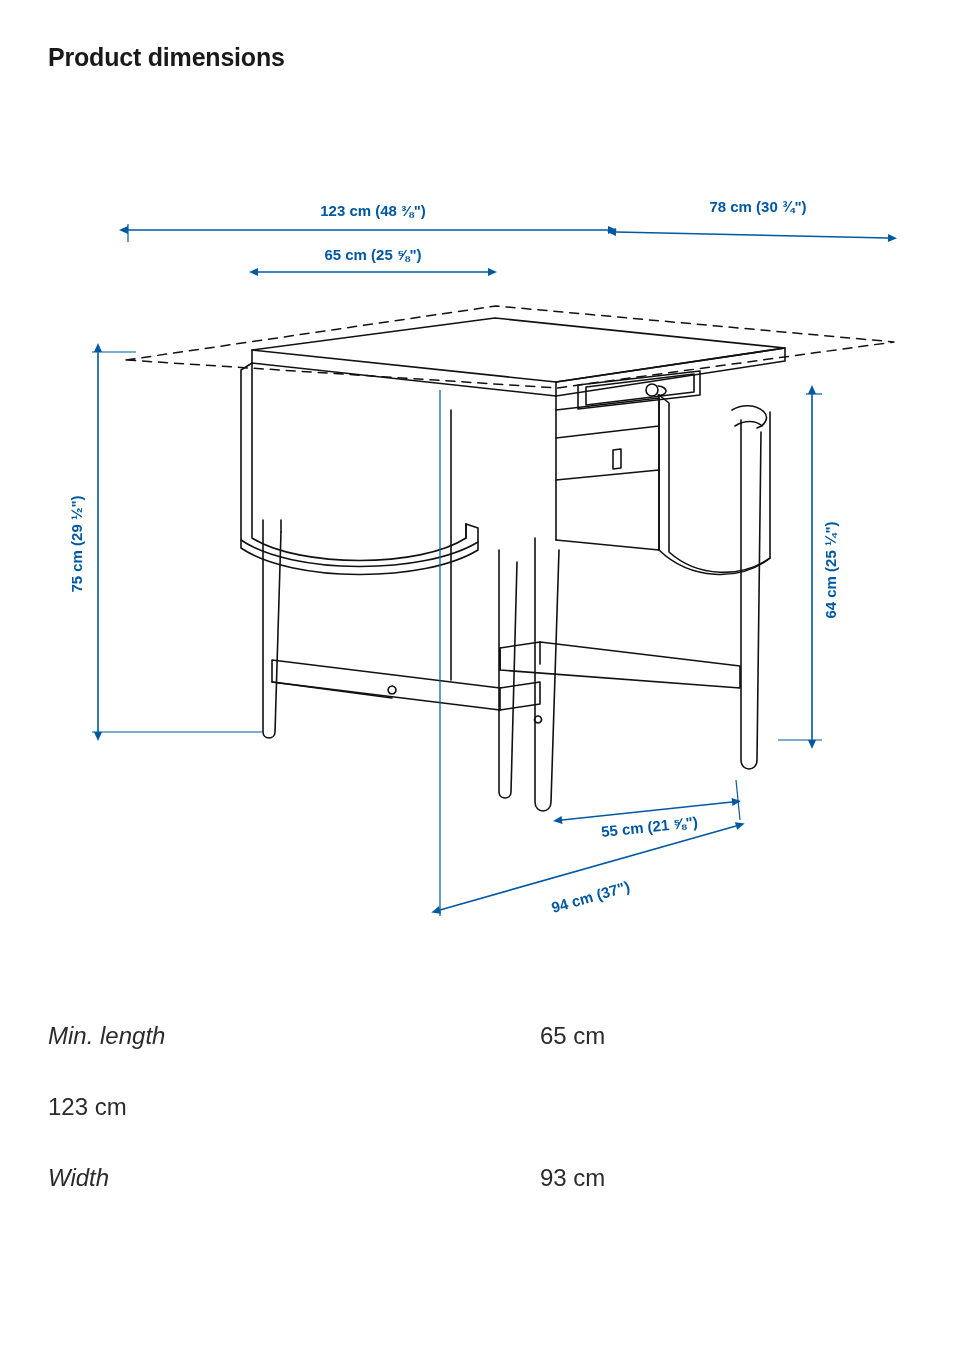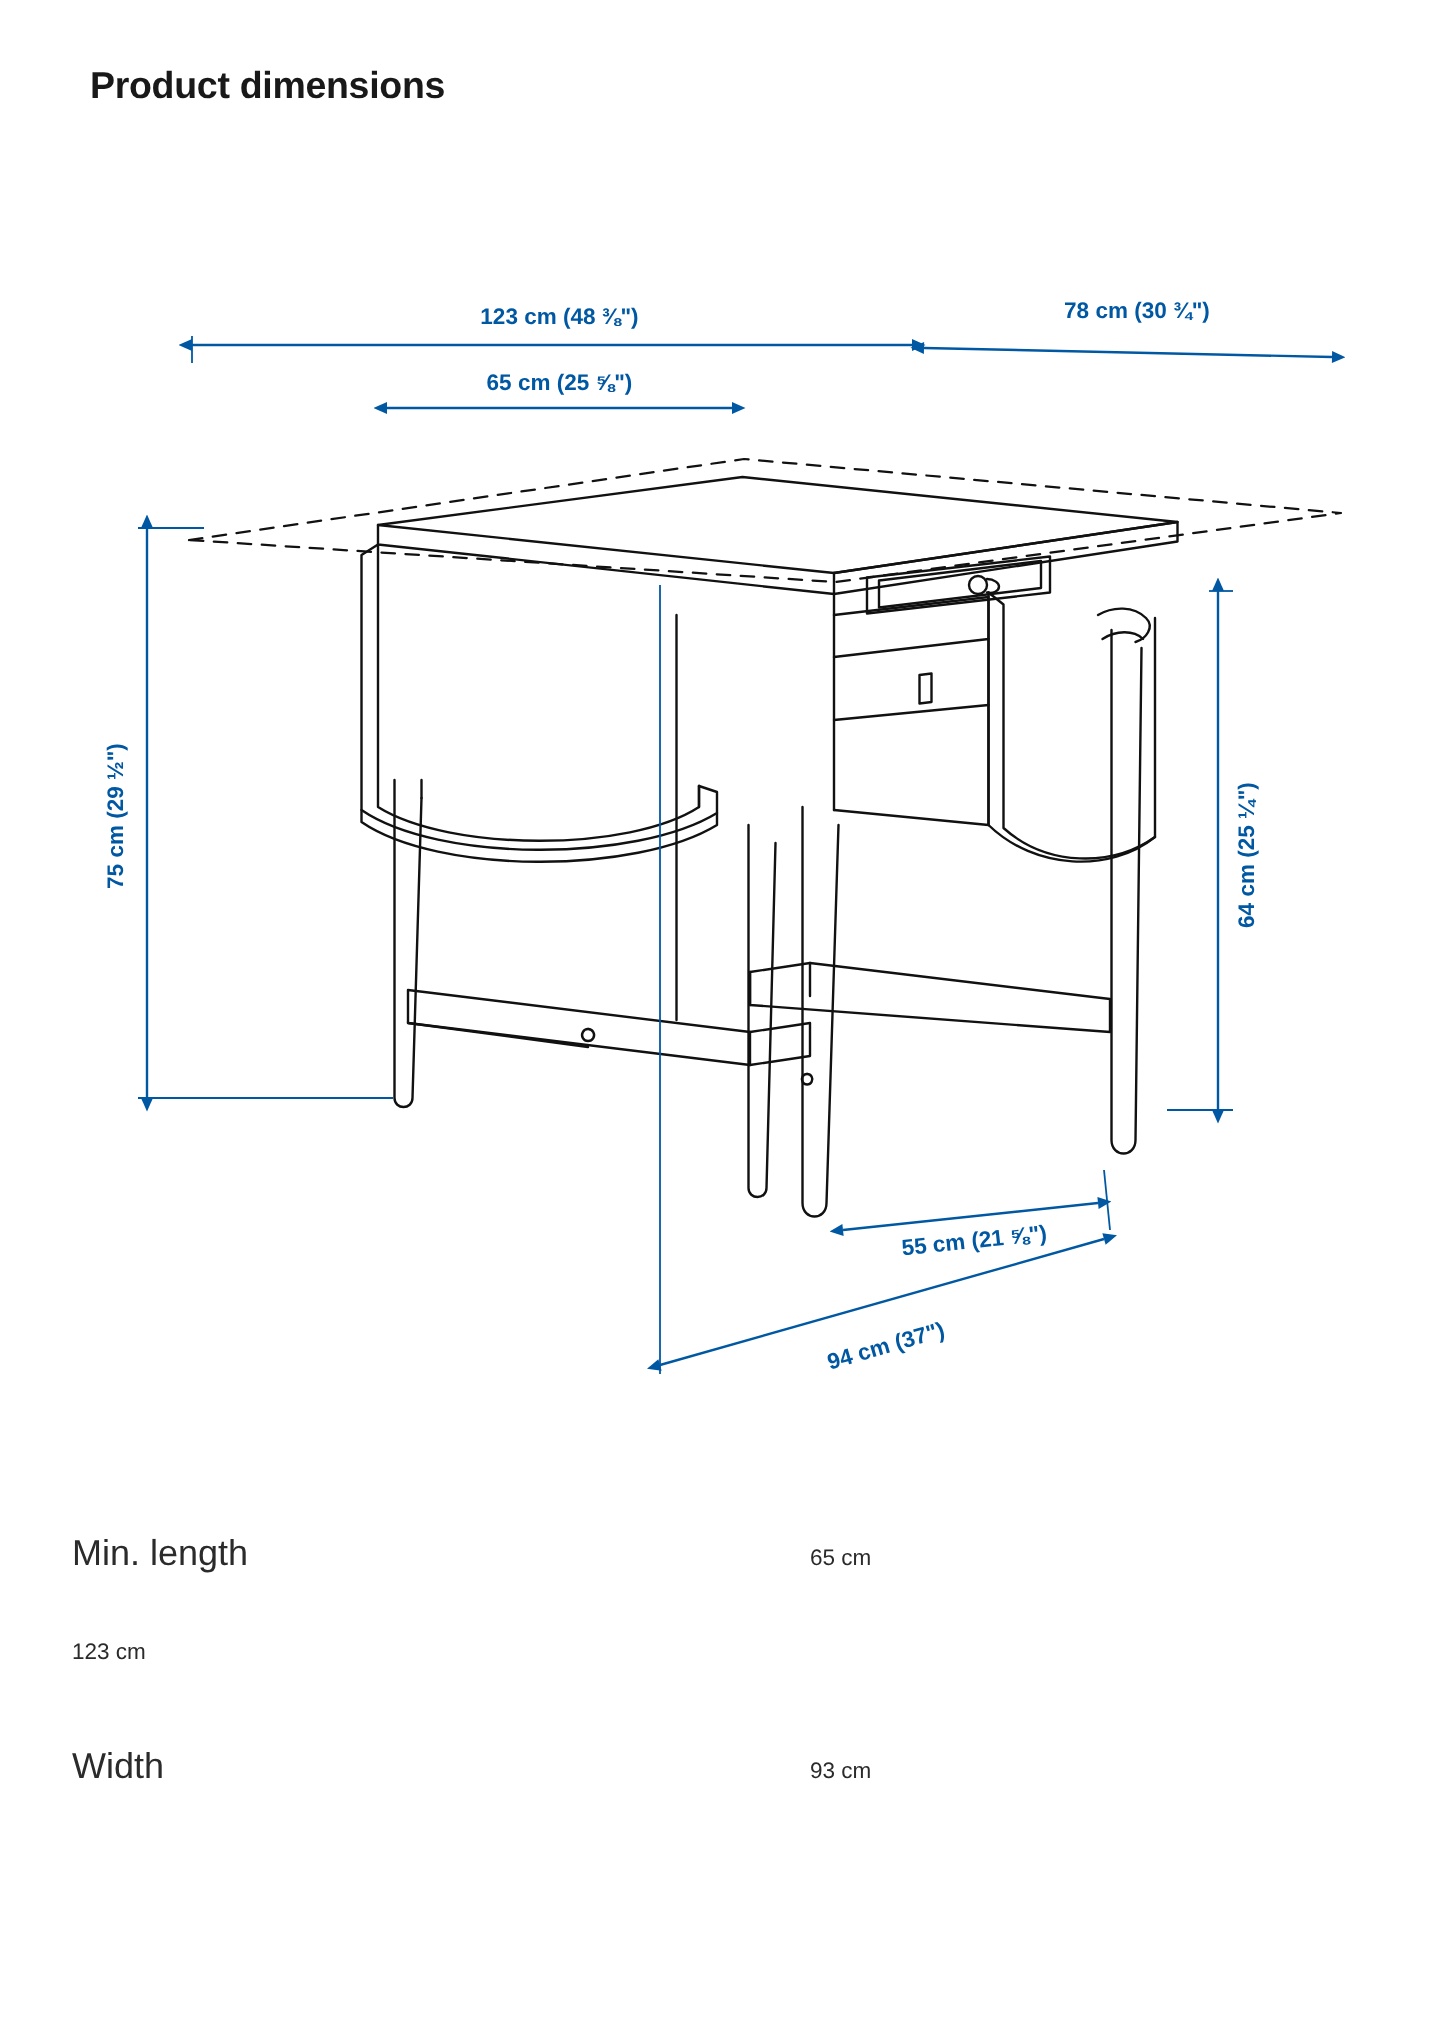--- a/index.html
+++ b/index.html
@@ -15,21 +15,21 @@
     position: relative;
     overflow: hidden;
   }
   .page {
     position: relative;
     width: 960px;
     height: 1357px;
   }
   .page-title {
     position: absolute;
-    left: 60px;
+    left: 48px;
     top: 26px;
     font-size: 25px;
     font-weight: bold;
     color: #191919;
     letter-spacing: -0.2px;
   }
   .diagram-wrap {
     position: absolute;
     left: 0;
     top: 120px;
@@ -47,23 +47,24 @@
   }
   .spec-row {
     display: flex;
     align-items: baseline;
     height: 71px;
   }
   .spec-label {
     width: 492px;
     font-size: 24px;
     color: #2b2b2b;
+    font-style: italic;
   }
   .spec-value {
-    font-size: 15px;
+    font-size: 24px;
     color: #2b2b2b;
   }
   .dim-text {
     font-family: "Liberation Sans", sans-serif;
     font-size: 15px;
     font-weight: bold;
     fill: #0058a3;
   }
 </style>
 </head>

